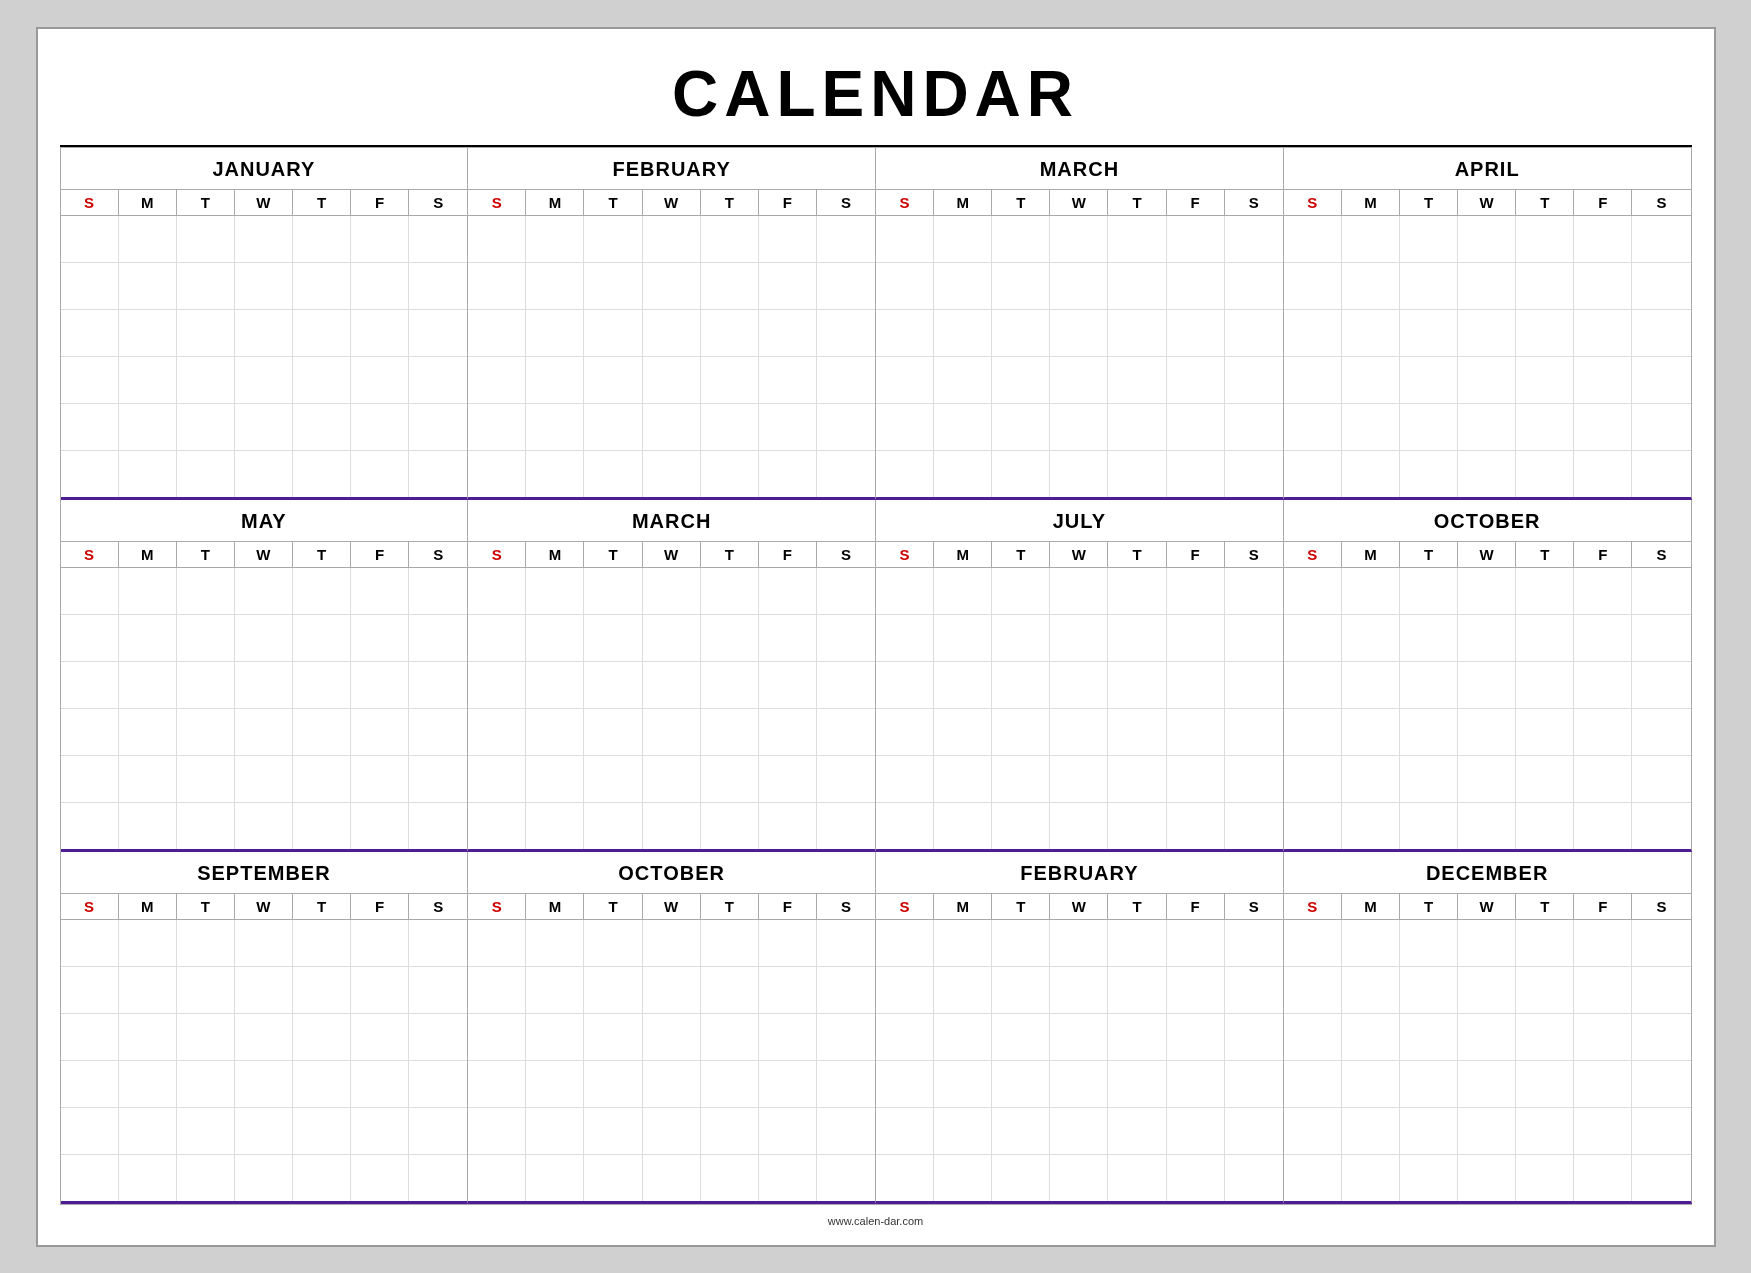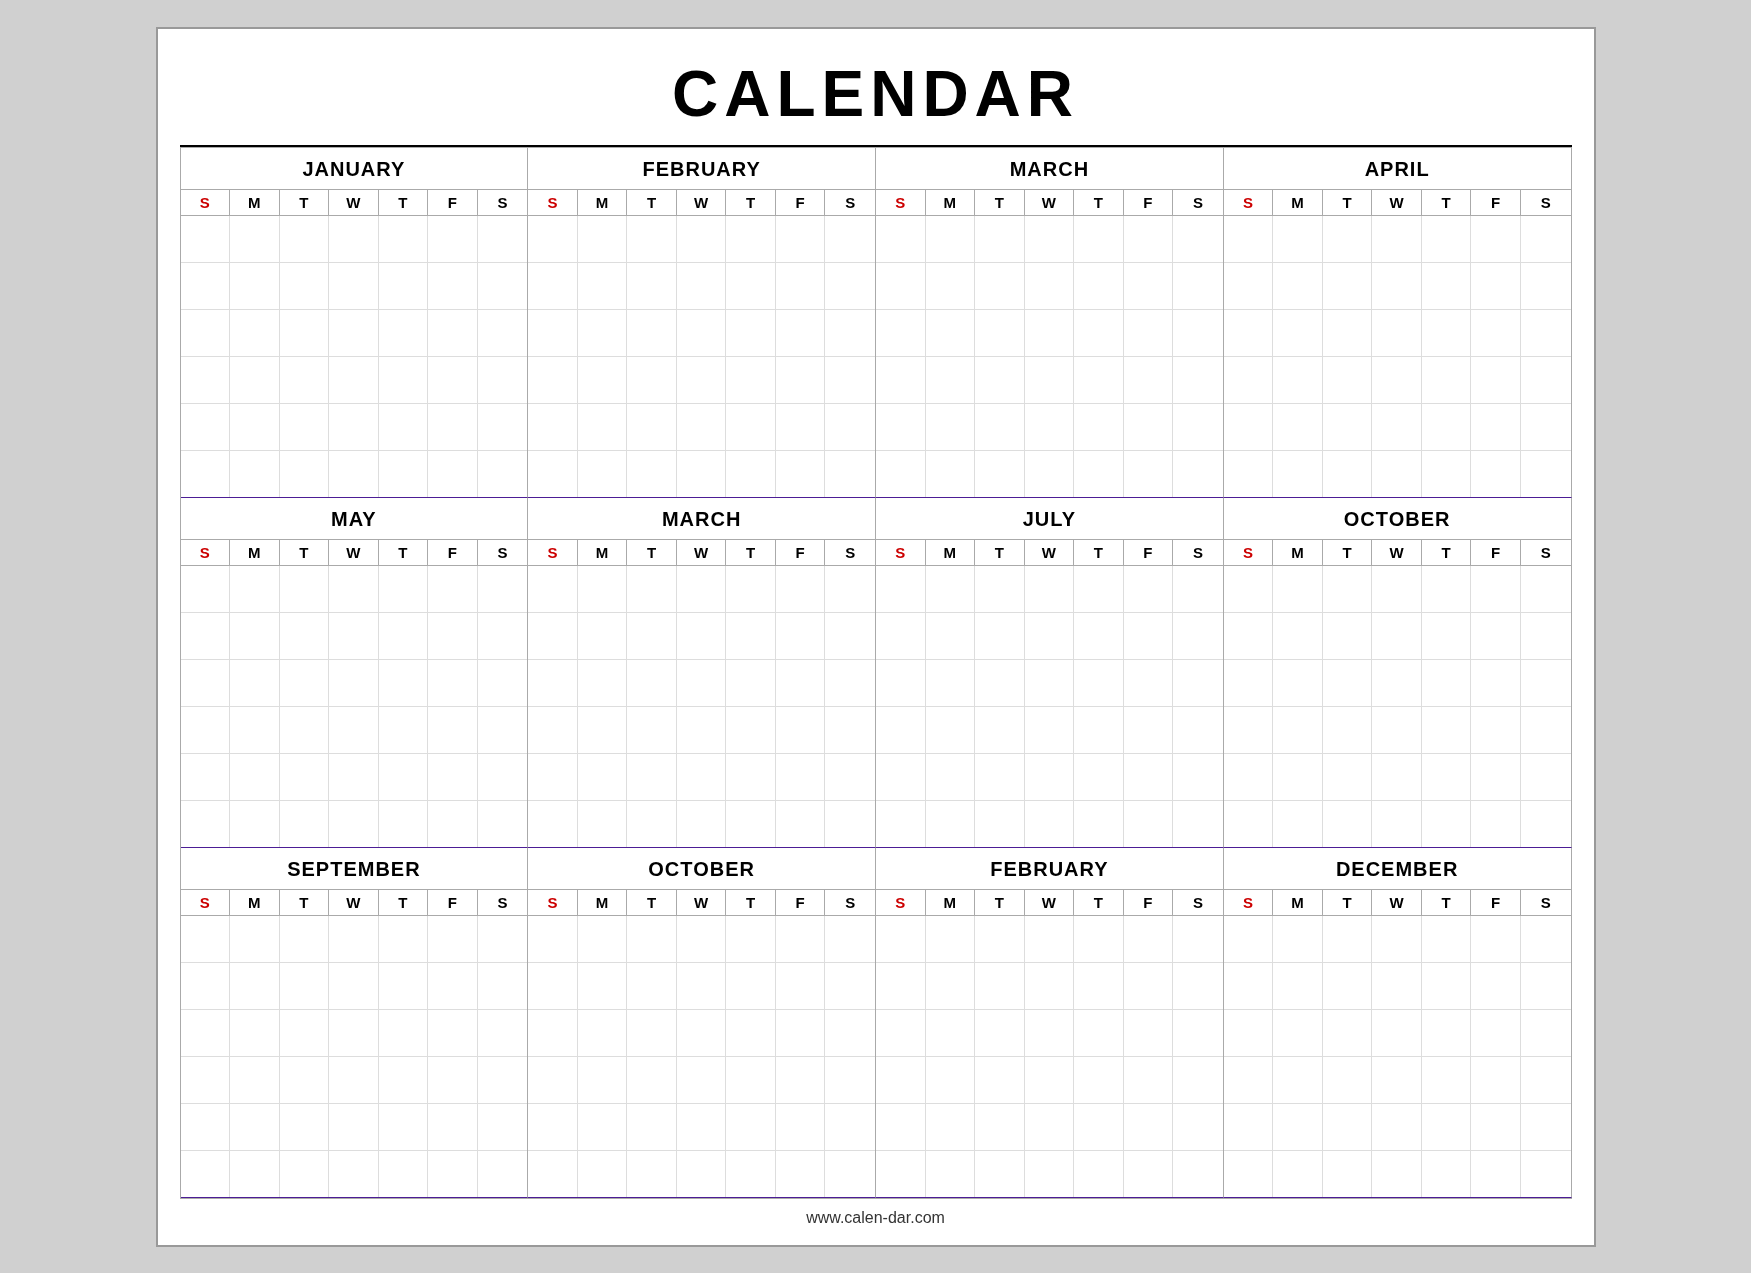--- a/index.html
+++ b/index.html
@@ -7,21 +7,21 @@
       background: #d0d0d0;
       display: flex;
       justify-content: center;
       align-items: center;
       min-height: 100vh;
       font-family: Arial, sans-serif;
     }
     .page {
       background: #fff;
       border: 2px solid #999;
-      width: 1440px;
+      width: 1680px;
       min-height: 1220px;
       padding: 18px 22px 14px 22px;
       display: flex;
       flex-direction: column;
     }
     .page-title {
       text-align: center;
       font-size: 64px;
       font-weight: bold;
       letter-spacing: 6px;
@@ -30,21 +30,21 @@
     }
     .calendar-grid {
       display: grid;
       grid-template-columns: repeat(4, 1fr);
       flex: 1;
       border-left: 1px solid #aaa;
       border-top: 1px solid #aaa;
     }
     .month-block {
       border-right: 1px solid #aaa;
-      border-bottom: 1px solid #4c1d95;
+      border-bottom: 3px solid #4c1d95;
       display: flex;
       flex-direction: column;
     }
     .month-name {
       text-align: center;
       font-size: 20px;
       font-weight: bold;
       padding: 10px 0 8px 0;
       letter-spacing: 1px;
     }
@@ -82,21 +82,21 @@
     }
     .day-cell {
       border-right: 1px solid #ddd;
       min-height: 28px;
     }
     .day-cell:last-child {
       border-right: none;
     }
     .footer {
       text-align: center;
-      font-size: 16px;
+      font-size: 11px;
       color: #333;
       padding: 10px 0 4px 0;
       border-top: 1px solid #aaa;
     }
   </style>
 </head>
 <body>
 
 <div class="page">
   <div class="page-title">CALENDAR</div>

